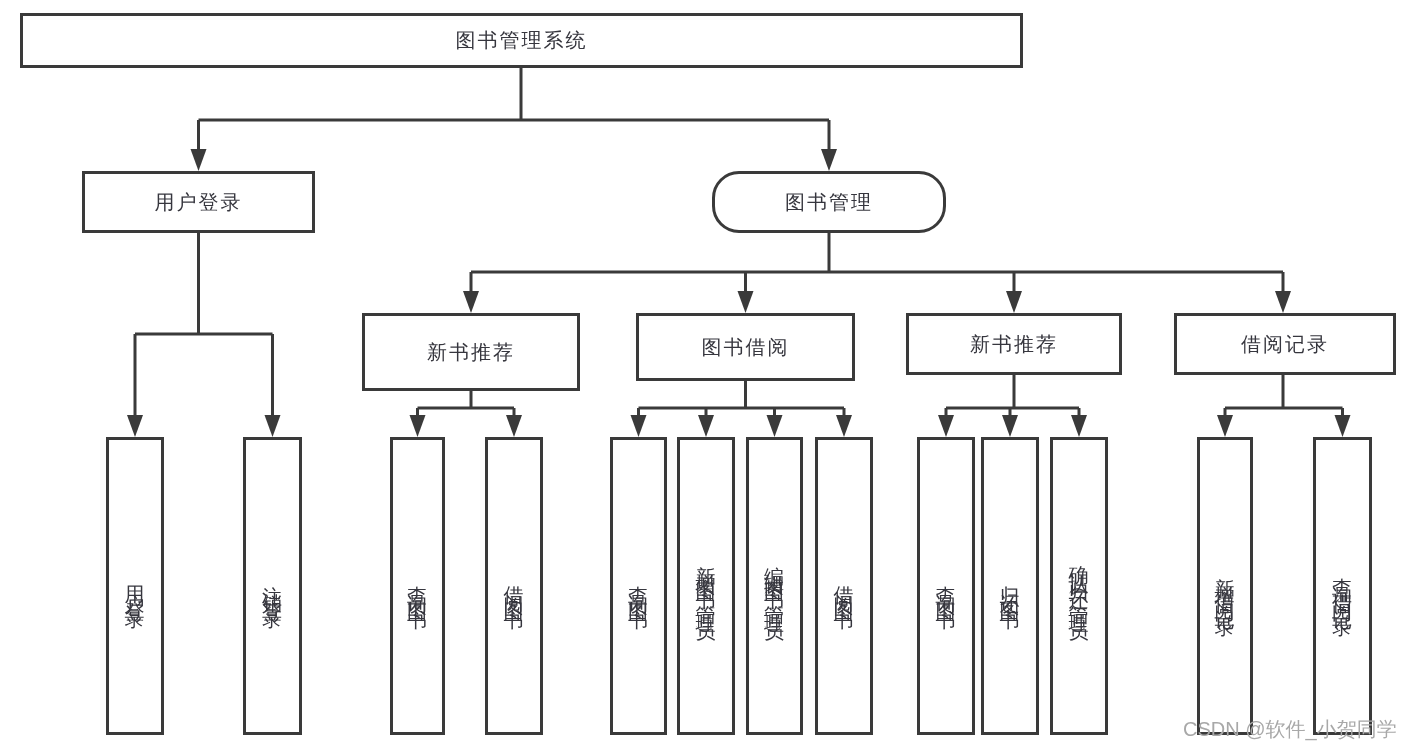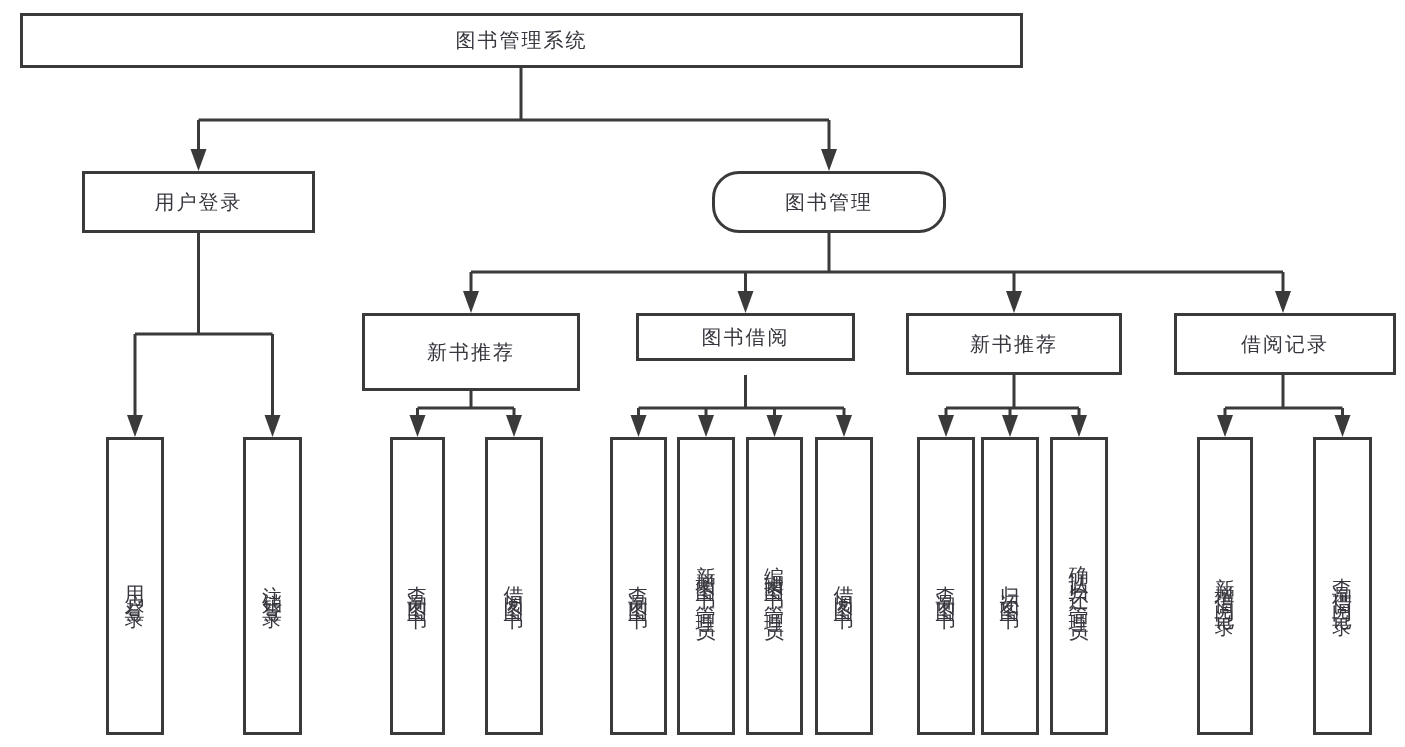--- a/index.html
+++ b/index.html
@@ -139,21 +139,21 @@
   <div class="node h-label" style="left:82px; top:171px; width:233px; height:62px;">
     <span>用户登录</span>
   </div>
   <div class="node h-label" style="left:712px; top:171px; width:234px; height:62px;border-radius:27px;">
     <span>图书管理</span>
   </div>
 
   <div class="node h-label" style="left:362px; top:313px; width:218px; height:78px;justify-content:center;">
     <span>新书推荐</span>
   </div>
-  <div class="node h-label" style="left:636px; top:313px; width:219px; height:48px;">
+  <div class="node h-label" style="left:636px; top:313px; width:219px; height:68px;">
     <span>图书借阅</span>
   </div>
   <div class="node h-label" style="left:906px; top:313px; width:216px; height:62px;">
     <span>新书推荐</span>
   </div>
   <div class="node h-label" style="left:1174px; top:313px; width:222px; height:62px;">
     <span>借阅记录</span>
   </div>
 
   <div class="node leaf" style="left:106px; top:437px; width:58px; height:298px;">
@@ -193,14 +193,15 @@
     <span>确认归还（管理员）</span>
   </div>
 
   <div class="node leaf" style="left:1197px; top:437px; width:56px; height:298px;">
     <span>新增借阅记录</span>
   </div>
   <div class="node leaf" style="left:1313px; top:437px; width:59px; height:298px;">
     <span>查询借阅记录</span>
   </div>
 
+  <div class="watermark">CSDN @软件_小贺同学</div>
 
 </div>
 
 </body></html>

